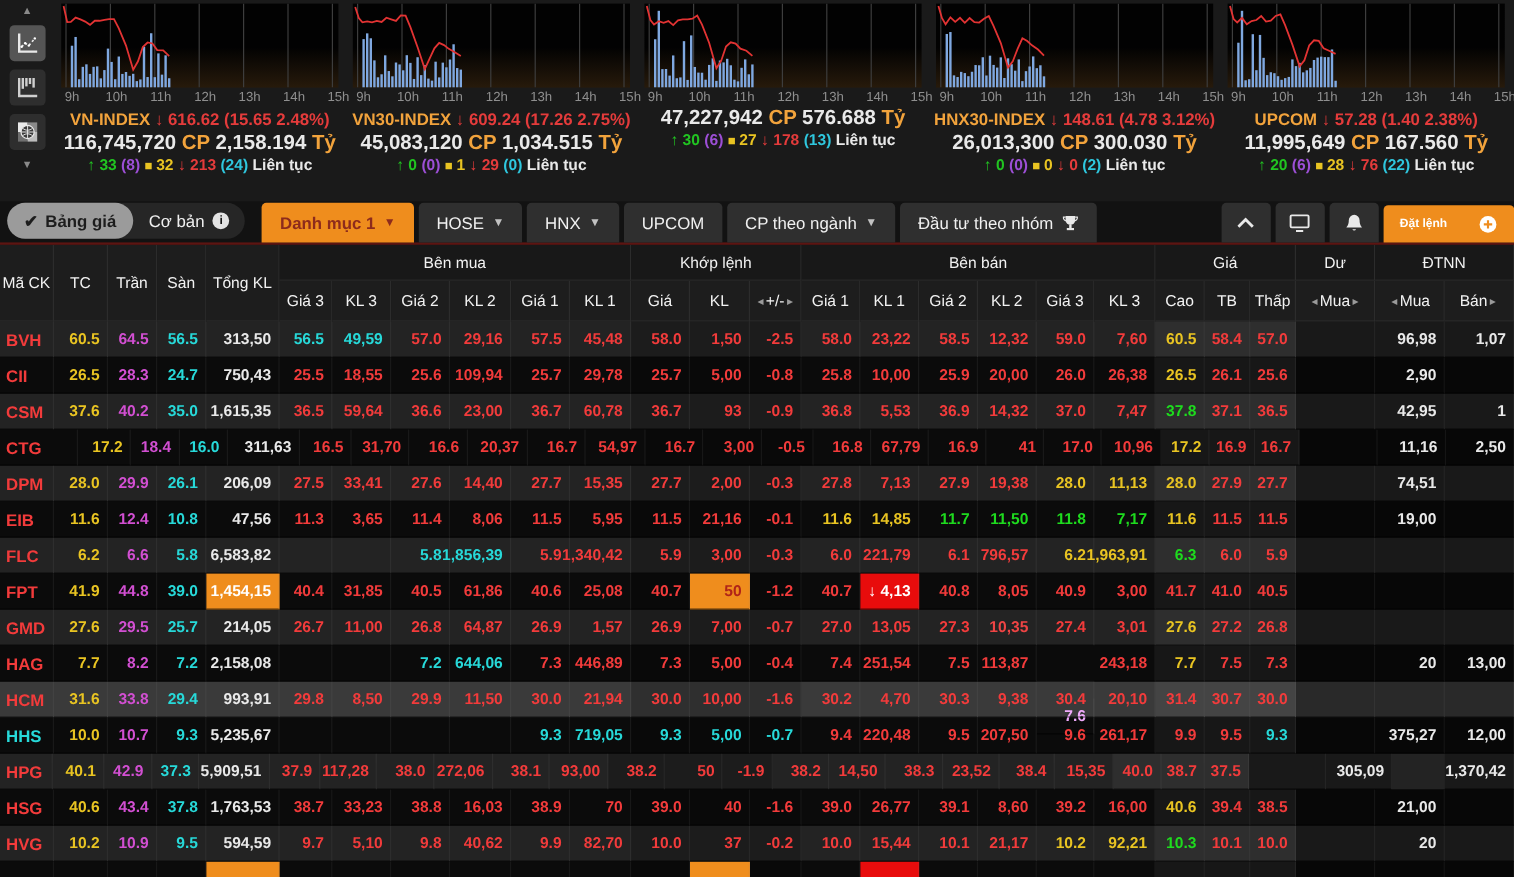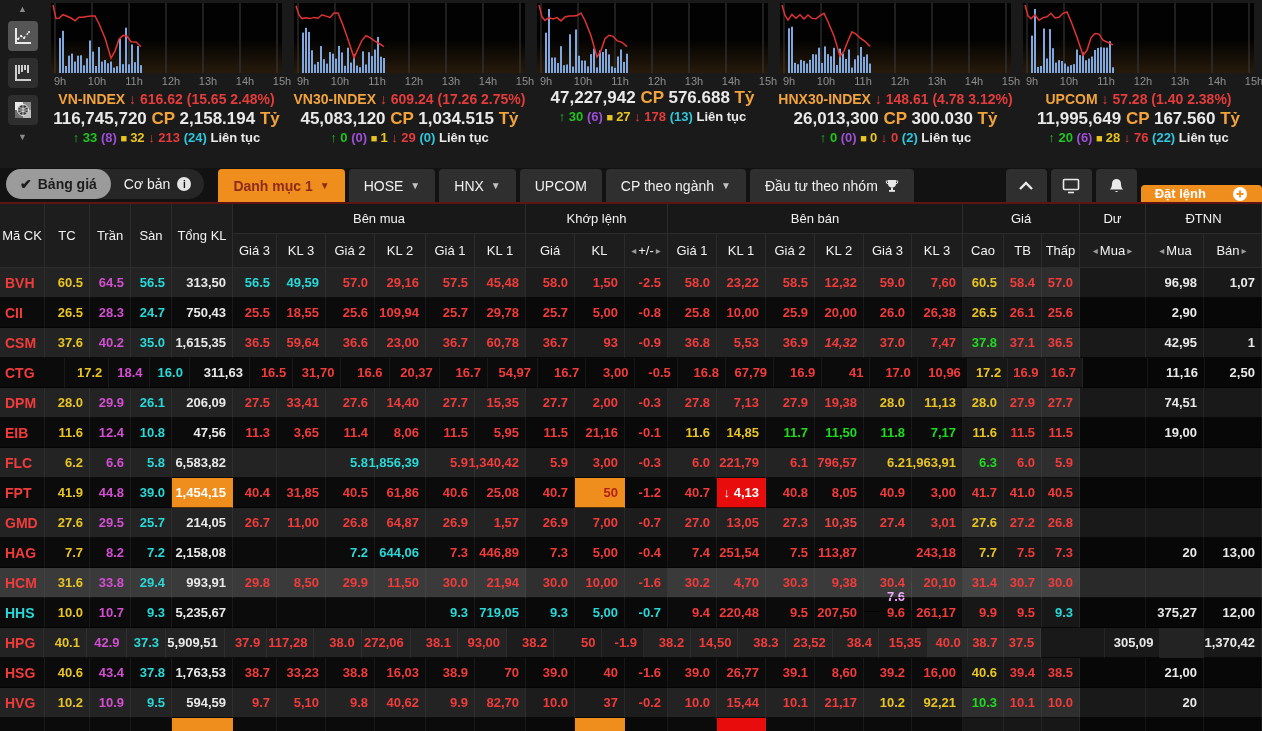--- a/index.html
+++ b/index.html
@@ -38,21 +38,21 @@
   .info-ic { width:14px; height:14px; border-radius:50%; background:#e3e3e3; color:#111;
     font-size:10px; font-weight:bold; display:flex; align-items:center; justify-content:center; font-style:normal; }
   .tab { height:33px; background:#2f2f2f; color:#f0f0f0; padding:0 15px; display:flex;
     align-items:center; gap:7px; border-radius:4px 4px 0 0; font-size:14px; margin-left:4px; cursor:pointer; white-space:nowrap; }
   .tab .caret { font-size:10px; color:#c2c2c2; }
   .tab.active { background:#ef8d1d; color:#8d2b1c; font-weight:bold; }
   .tab.active .caret { color:#8d2b1c; }
   .tb-spacer { flex:1; }
   .icon-btn { width:41px; height:33px; background:#2f2f2f; border-radius:4px 4px 0 0;
     display:flex; align-items:center; justify-content:center; margin-left:4px; cursor:pointer; }
-  .order-btn { height:17px; background:#ef8d1d; color:#fff; font-weight:bold; font-size:13px;
+  .order-btn { height:31px; background:#ef8d1d; color:#fff; font-weight:bold; font-size:10px;
     display:flex; align-items:center; gap:26px; padding:0 14px; border-radius:4px 4px 0 0; margin-left:4px; cursor:pointer; }
   
   .thead { display:flex; height:64px; background:#181818; color:#f2f2f2; font-size:13px; }
   .hcell { display:flex; align-items:center; justify-content:center;
     border-right:1px solid #2c2c2c; border-bottom:1px solid #2c2c2c; background:#1d1d1d; }
   .hcell.single { height:64px; }
   .hgroup { display:flex; flex-direction:column; }
   .hgroup-label { height:30px; display:flex; align-items:center; justify-content:center;
     border-right:1px solid #2c2c2c; border-bottom:1px solid #2c2c2c; background:#181818; }
   .hsub { display:flex; height:34px; }
@@ -676,21 +676,21 @@
       <div class="cell g-buy" style="color: rgb(242, 59, 59); width: 49px;">36.6</div>
       <div class="cell g-buy" style="color: rgb(242, 59, 59); width: 51px;">23,00</div>
       <div class="cell g-buy" style="color: rgb(242, 59, 59); width: 49px;">36.7</div>
       <div class="cell g-buy" style="color: rgb(242, 59, 59); width: 51px;">60,78</div>
       <div class="cell g-match" style="color: rgb(242, 59, 59); width: 49px;">36.7</div>
       <div class="cell g-match" style="color: rgb(242, 59, 59); width: 50px;">93</div>
       <div class="cell g-match" style="color: rgb(242, 59, 59); width: 43px;">-0.9</div>
       <div class="cell g-sell" style="color: rgb(242, 59, 59); width: 49px;">36.8</div>
       <div class="cell g-sell" style="color: rgb(242, 59, 59); width: 49px;">5,53</div>
       <div class="cell g-sell" style="color: rgb(242, 59, 59); width: 49px;">36.9</div>
-      <div class="cell g-sell" style="color: rgb(242, 59, 59); width: 49px; font-style: italic;">14,32</div>
+      <div class="cell g-sell" style="color: rgb(242, 59, 59); width: 49px;">14,32</div>
       <div class="cell g-sell" style="color: rgb(242, 59, 59); width: 48px;">37.0</div>
       <div class="cell g-sell" style="color: rgb(242, 59, 59); width: 51px;">7,47</div>
       <div class="cell g-price" style="color: rgb(30, 219, 30); width: 41px;">37.8</div>
       <div class="cell g-price" style="color: rgb(242, 59, 59); width: 38px;">37.1</div>
       <div class="cell g-price" style="color: rgb(242, 59, 59); width: 38px;">36.5</div>
       <div class="cell g-du" style="width: 66px;"></div>
       <div class="cell g-fx" style="color: rgb(233, 233, 233); width: 58px;">42,95</div>
       <div class="cell g-fx" style="color: rgb(233, 233, 233); width: 58px;">1</div>
     </div>
     <div class="row odd">

